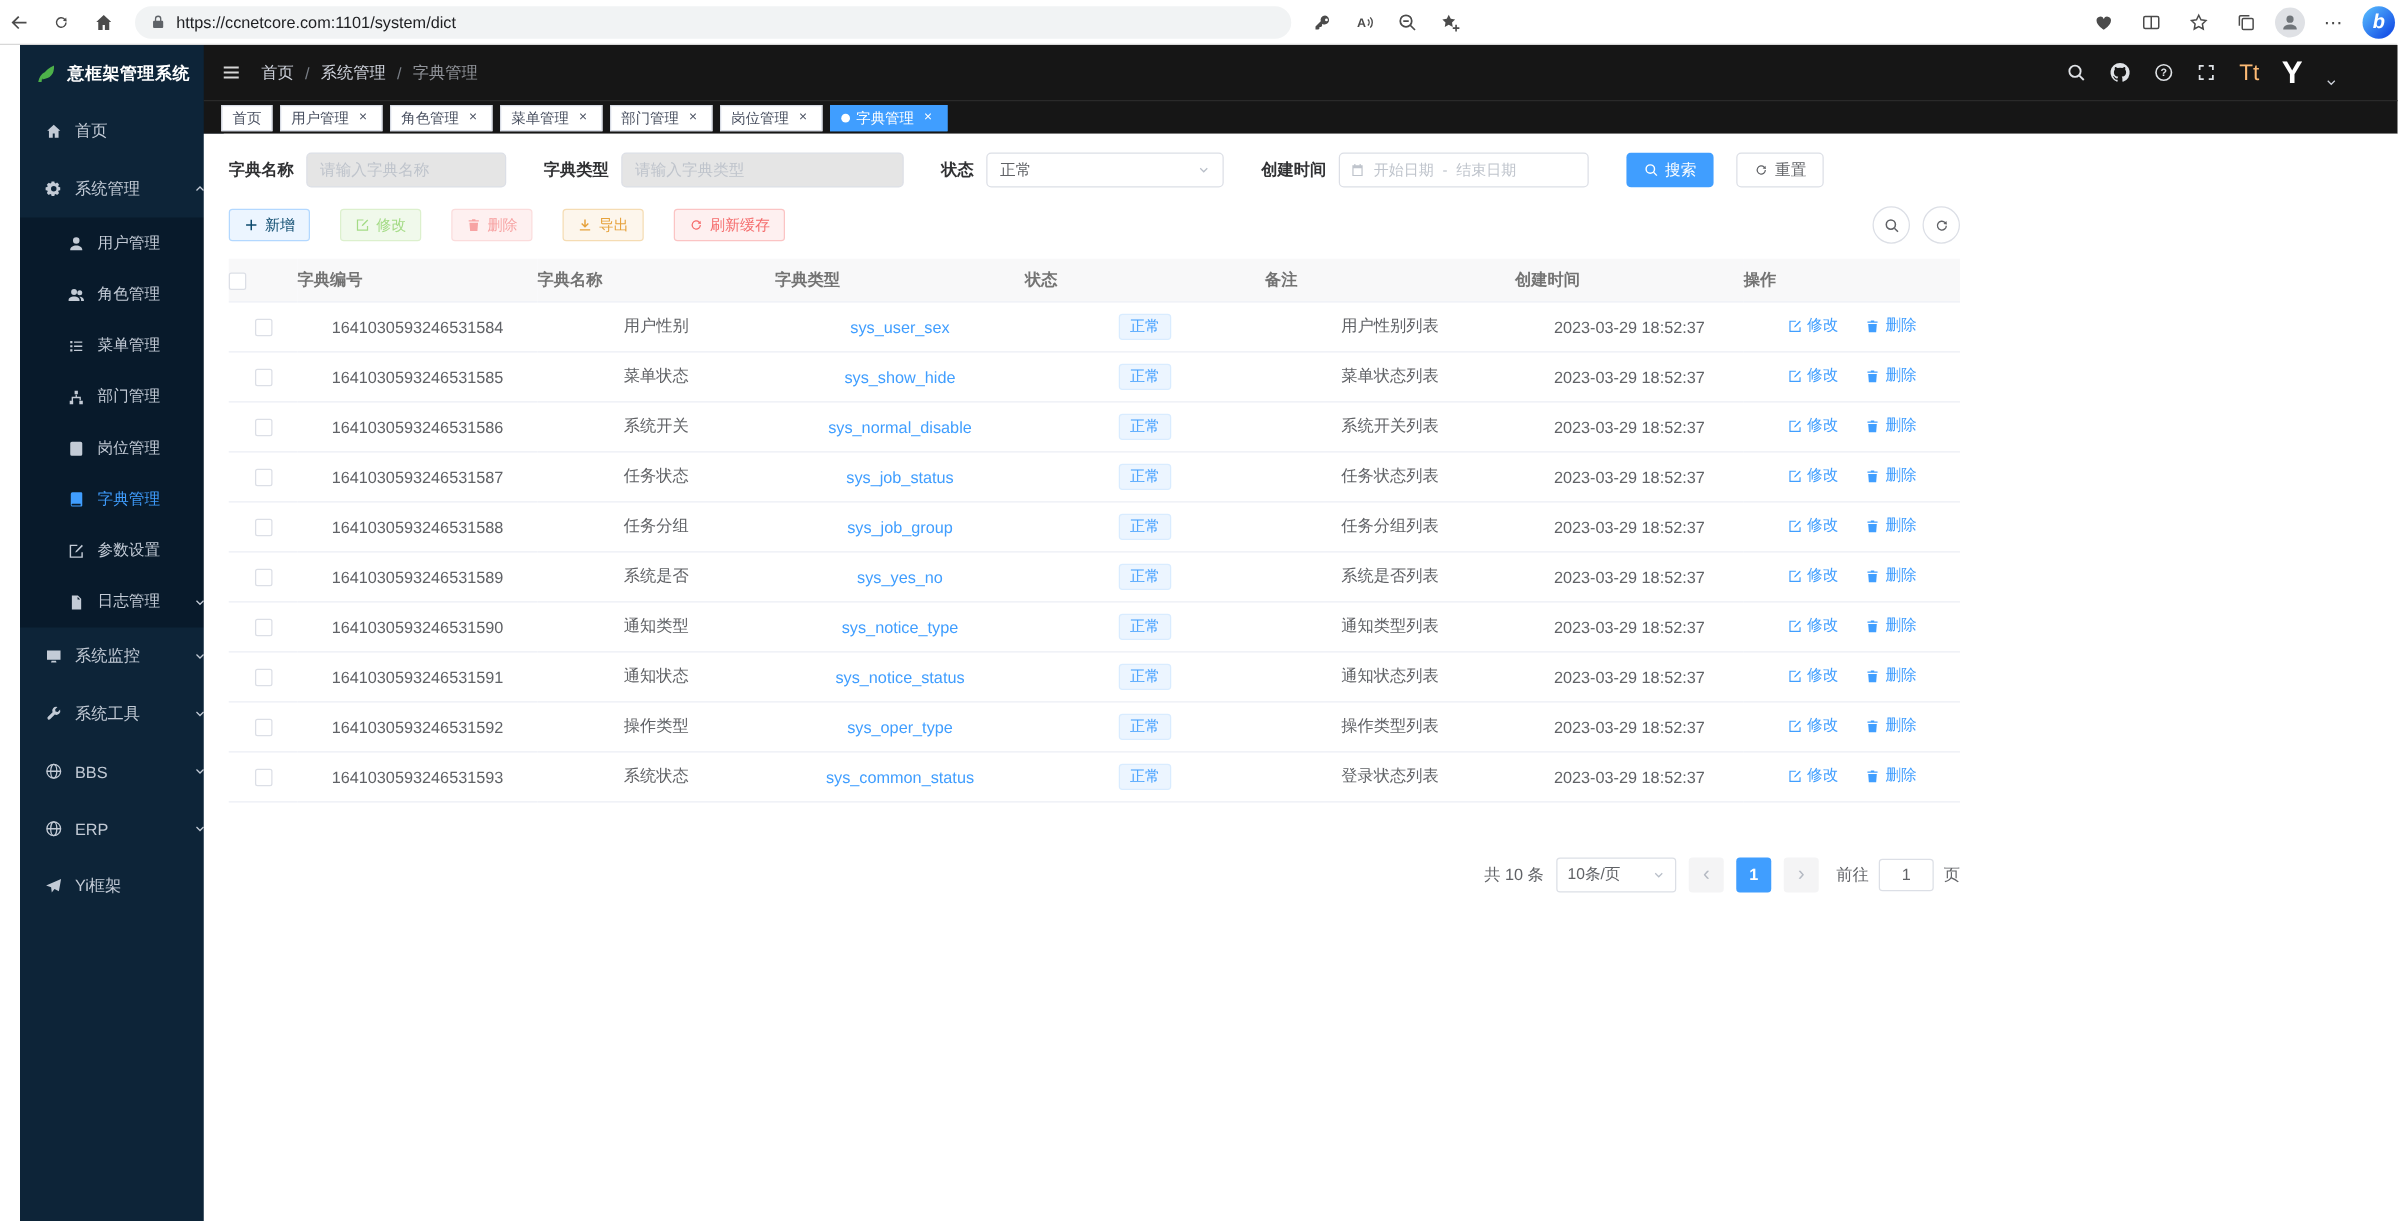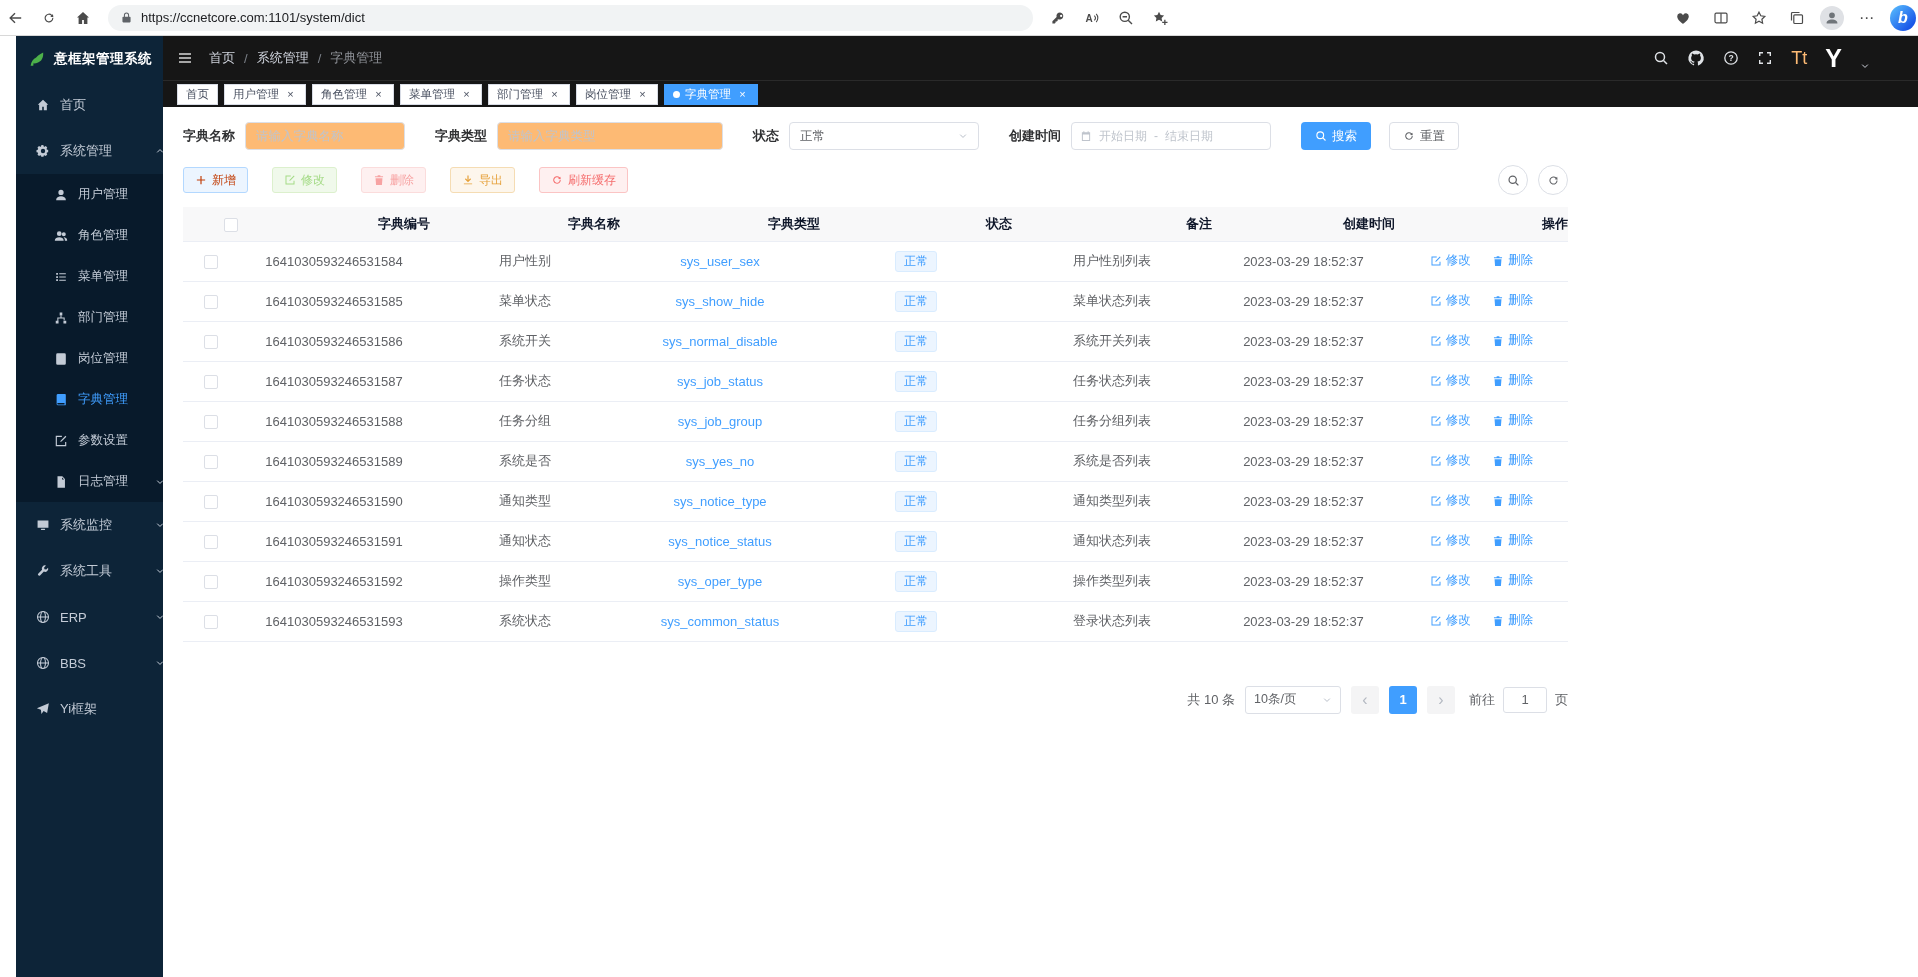--- a/index.html
+++ b/index.html
@@ -51,42 +51,42 @@
 .tab{height:21px;padding:0 8px;background:#fff;border:1px solid #d8dce5;color:#495060;font-size:11.5px;display:inline-flex;align-items:center;gap:5px;cursor:pointer;white-space:nowrap}
 .tab .x{width:13px;height:13px;border-radius:50%;font-size:11px;line-height:12px;text-align:center}
 .tab.active{background:#409eff;border-color:#409eff;color:#fff}
 .dot{width:7px;height:7px;border-radius:50%;background:#fff;display:inline-block}
 
 
 .content{flex:1;background:#fff;padding:14px 20px;overflow:hidden}
 .frow{display:flex;align-items:center;height:30px;margin-bottom:14px}
 .fitem{display:flex;align-items:center;margin-right:30px}
 .flab{font-size:13px;font-weight:bold;color:#303133;margin-right:10px;white-space:nowrap}
-.inp{height:28px;border:1px solid #dcdfe6;border-radius:4px;padding:0 10px;font-size:12.5px;color:#606266;background:#fdba74;outline:none;font-family:Liberation Serif, serif}
+.inp{height:28px;border:1px solid #dcdfe6;border-radius:4px;padding:0 10px;font-size:12.5px;color:#606266;background:#e5e5e5;outline:none;font-family:Liberation Serif, serif}
 .inp::placeholder{color:#bfc4cc}
 .w160{width:160px}.w190{width:226px}
 .sel{width:190px;height:28px;border:1px solid #dcdfe6;border-radius:4px;display:flex;align-items:center;justify-content:space-between;padding:0 10px;font-size:12.5px;color:#606266;background:#fff;cursor:pointer}
 .gray{color:#b8bec8}
 .drange{width:200px;height:28px;border:1px solid #dcdfe6;border-radius:4px;display:flex;align-items:center;padding:0 8px;gap:7px;font-size:12px;color:#bfc4cc;background:#fff;cursor:pointer}
 .btn{height:28px;border-radius:4px;font-size:12.5px;display:inline-flex;align-items:center;gap:5px;padding:0 13px;cursor:pointer;border:1px solid transparent;white-space:nowrap}
 .btn-pri{background:#409eff;color:#fff}
 .btn-def{background:#fff;border-color:#dcdfe6;color:#606266;margin-left:18px}
 
 .btrow{display:flex;align-items:center;margin-bottom:12px;width:1385px}
 .btn-sm{height:26px;padding:0 11px;font-size:12px;border-radius:3px;margin-right:24px}
-.b-add{background:#ecf5ff;border-color:#b3d8ff;color:#c2410c}
+.b-add{background:#ecf5ff;border-color:#b3d8ff;color:#0c4a6e}
 .b-edit{background:#f0f9eb;border-color:#dcf0cd;color:#a4db86;cursor:not-allowed}
 .b-del{background:#fef0f0;border-color:#fbdcdc;color:#f7a3a3;cursor:not-allowed}
 .b-exp{background:#fdf6ec;border-color:#f5dcb3;color:#e6a23c}
 .b-ref{background:#fef0f0;border-color:#fbc4c4;color:#f56c6c}
 .circ{width:30px;height:30px;border-radius:50%;border:1px solid #dcdfe6;background:#fff;color:#606266;display:flex;align-items:center;justify-content:center;margin-left:10px;cursor:pointer}
 .mla{margin-left:auto}
 
 .tbl{width:1385px;border-collapse:collapse;table-layout:fixed}
-.tbl th{background:#f8f8f9;height:34px;font-size:13px;color:#0f172a;font-weight:bold;text-align:right;border-bottom:1px solid #ebeef5}
+.tbl th{background:#f8f8f9;height:34px;font-size:13px;color:#737373;font-weight:bold;text-align:left;border-bottom:1px solid #ebeef5}
 .tbl td{height:40px;font-size:13px;color:#606266;text-align:center;border-bottom:1px solid #ebeef5;white-space:nowrap;overflow:hidden}
 .cb{width:14px;height:14px;border:1px solid #dcdfe6;border-radius:2px;display:inline-block;background:#fff;vertical-align:middle;cursor:pointer}
 .tlink{color:#409eff;cursor:pointer}
 .tag{display:inline-block;padding:0 8px;height:21px;line-height:19px;background:#ecf5ff;border:1px solid #d9ecff;color:#409eff;border-radius:3px;font-size:12px}
 .op{display:inline-flex;align-items:center;gap:4px;color:#409eff;font-size:12.5px;cursor:pointer;margin:0 9px}
 
 .pag{width:1385px;margin-top:44px;display:flex;align-items:center;justify-content:flex-end;font-size:13px;color:#606266;gap:10px}
 .psel{width:96px;height:28px;border:1px solid #dcdfe6;border-radius:3px;display:flex;align-items:center;justify-content:space-between;padding:0 8px;font-size:12.5px;color:#606266;background:#fff;cursor:pointer}
 .pbtn{width:28px;height:28px;background:#f4f4f5;border-radius:3px;display:flex;align-items:center;justify-content:center;color:#b4b9c2;font-size:16px;cursor:pointer}
 .pcur{width:28px;height:28px;background:#409eff;border-radius:3px;display:flex;align-items:center;justify-content:center;color:#fff;font-size:13px;font-weight:bold;cursor:pointer}
@@ -397,30 +397,30 @@
         </svg>
       <span>系统工具</span>
       <svg class="chev">
           <use href="#i-chev"></use>
         </svg>
     </div>
     <div class="mi">
       <svg class="i14">
           <use href="#i-globe"></use>
         </svg>
-      <span>ERP</span>
+      <span>BBS</span>
       <svg class="chev">
           <use href="#i-chev"></use>
         </svg>
     </div>
     <div class="mi">
       <svg class="i14">
           <use href="#i-globe"></use>
         </svg>
-      <span>BBS</span>
+      <span>ERP</span>
       <svg class="chev">
           <use href="#i-chev"></use>
         </svg>
     </div>
     <div class="mi">
       <svg class="i14">
           <use href="#i-send"></use>
         </svg>
       <span>Yi框架</span>
     </div>

